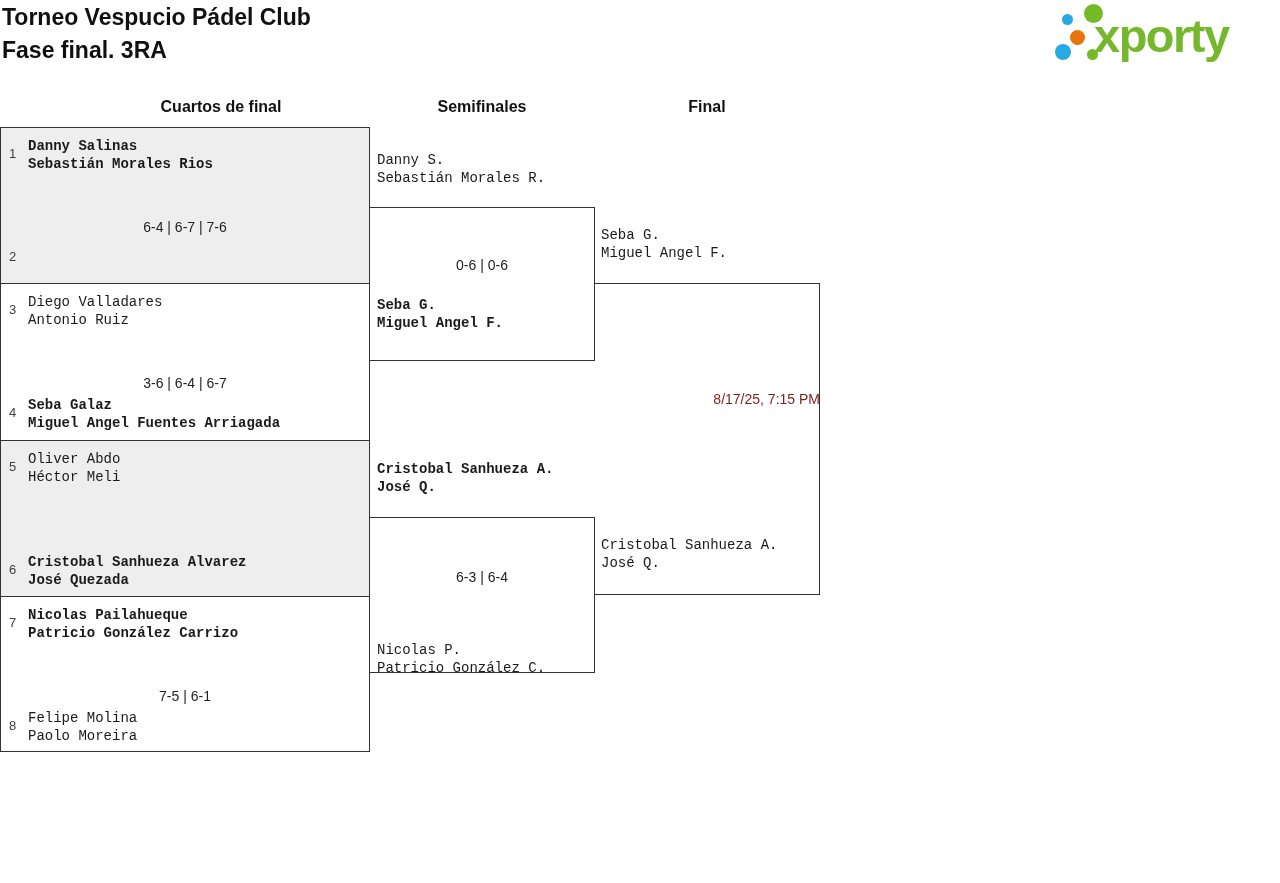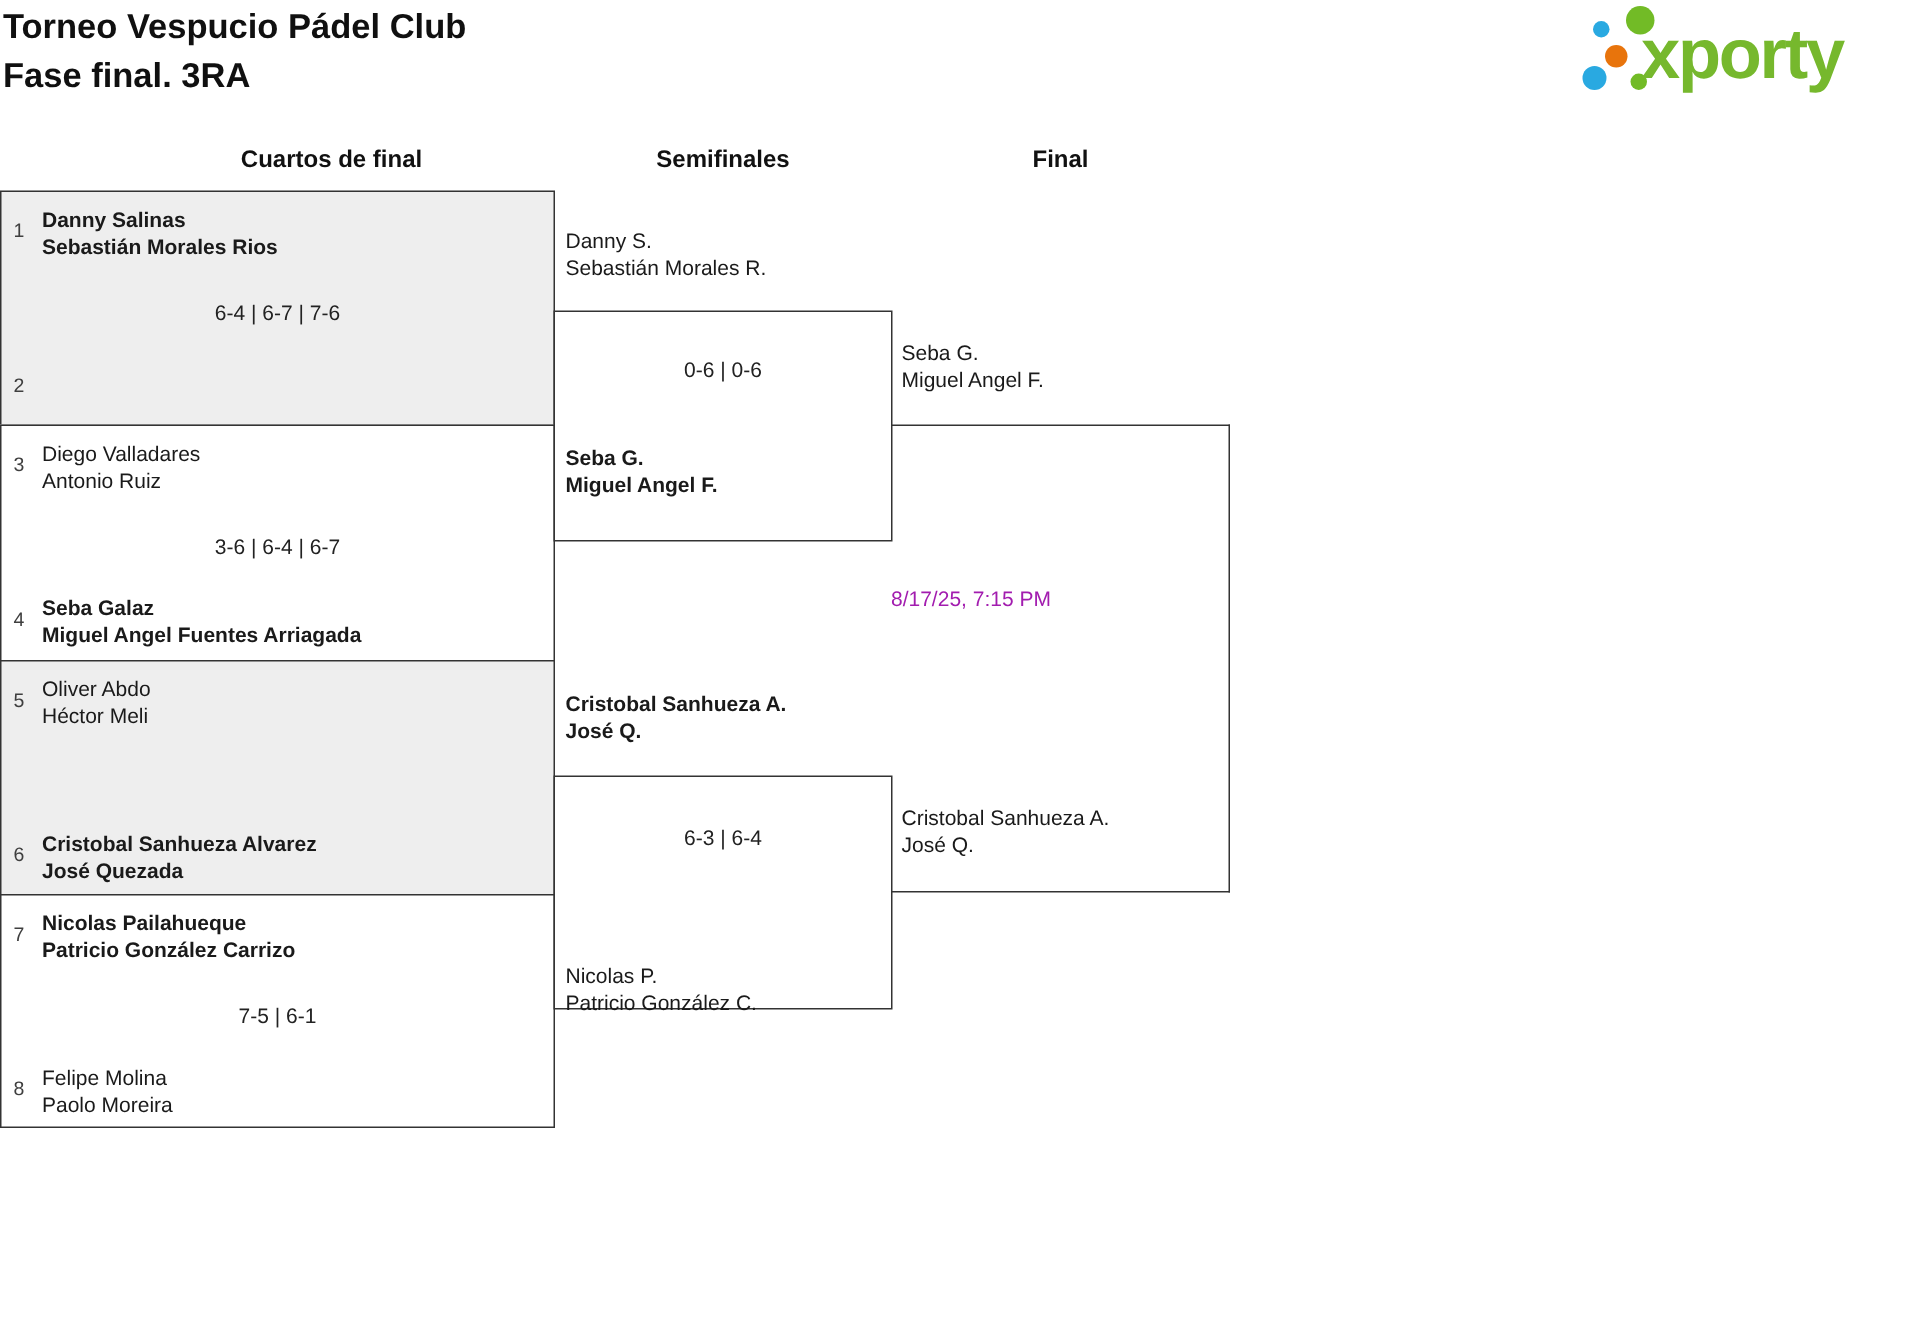--- a/index.html
+++ b/index.html
@@ -27,48 +27,48 @@
 
   
   .qf{position:absolute;left:0;width:370px;border:1px solid #333;box-sizing:border-box;}
   .qf.gray{background:#eeeeee;}
   .qf.white{background:#ffffff;}
   .qf1{top:127px;height:157px;}
   .qf2{top:283px;height:158px;}
   .qf3{top:440px;height:157px;}
   .qf4{top:596px;height:156px;}
 
-  .team{font-size:14px;line-height:18px;color:#1a1a1a;font-weight:400;}
+  .team{font-size:14px;line-height:18px;color:#1a1a1a;font-weight:400;font-family:Liberation Mono, monospace;}
   .team.winner{font-weight:700;}
   .qf .team-top{position:absolute;left:27px;top:9px;}
   .qf .team-bottom{position:absolute;left:27px;top:112px;}
   .seed{position:absolute;left:8px;font-size:13px;line-height:16px;color:#3f3f3f;}
   .qf .seed-top{top:18px;}
   .qf .seed-bottom{top:121px;}
-  .score{font-size:14px;line-height:18px;color:#222;}
+  .score{font-size:14px;line-height:18px;color:#222;margin-top:19px;}
   .qf .score{position:absolute;left:0;top:71px;width:100%;text-align:center;}
 
   
   .sf-box{position:absolute;left:369px;width:226px;border:1px solid #333;box-sizing:border-box;background:transparent;}
   .sf1-box{top:207px;height:154px;}
   .sf2-box{top:517px;height:156px;}
 
   
   .final-box{position:absolute;left:594px;top:283px;width:226px;height:312px;border:1px solid #333;border-left:none;box-sizing:border-box;}
 
   
   .abs{position:absolute;}
   .sf1-top{left:377px;top:151px;}
   .sf1-score{left:369px;top:237px;width:226px;text-align:center;}
   .sf1-bottom{left:377px;top:296px;}
   .sf2-top{left:377px;top:460px;}
   .sf2-score{left:369px;top:549px;width:226px;text-align:center;}
   .sf2-bottom{left:377px;top:613px;margin-top:28px;}
   .final-top{left:601px;top:226px;}
-  .final-date{left:594px;top:390px;width:226px;text-align:left;font-size:14px;line-height:18px;color:#a21caf;}
+  .final-date{left:594px;top:390px;width:226px;text-align:right;font-size:14px;line-height:18px;color:#7f1d1d;}
   .final-bottom{left:601px;top:536px;}
 </style>
 </head>
 <body>
 
 <div class="page">
 
   <div class="title">
     <div>Torneo Vespucio Pádel Club</div>
     <div>Fase final. 3RA</div>

